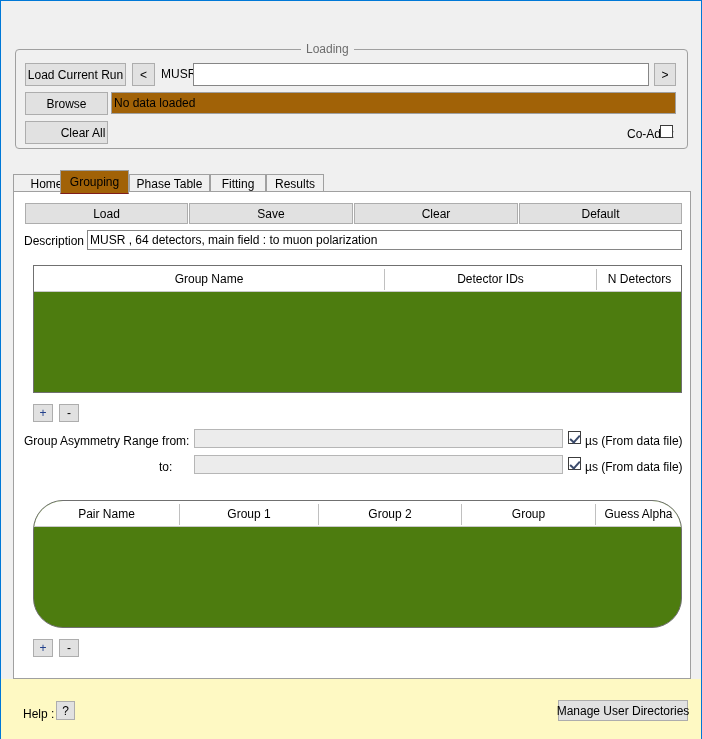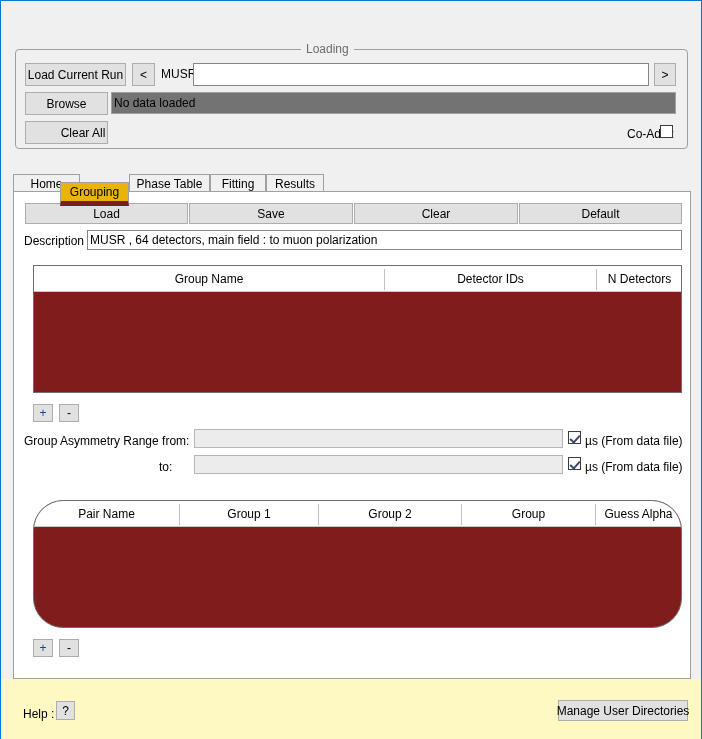--- a/index.html
+++ b/index.html
@@ -107,21 +107,21 @@
     font-family: "Liberation Sans", sans-serif;
     font-size: 12px;
     color: #000000;
     display: flex;
     align-items: center;
     padding: 0 2px;
     white-space: nowrap;
     overflow: hidden;
   }
   .tinput.readonly {
-    background: #737373;
+    background: #a16207;
     border: 1px solid #a0a0a0;
   }
   .tinput.disabled {
     background: #ececec;
     border: 1px solid #b6b6b6;
   }
 
   .lbl {
     position: absolute;
     font-size: 12px;
@@ -161,40 +161,40 @@
     border-bottom: none;
     display: flex;
     align-items: center;
     justify-content: center;
     font-size: 12px;
     color: #000000;
     white-space: nowrap;
     cursor: default;
   }
   .tab.active {
-    top: 12px;
+    top: 0px;
     height: 24px;
-    background: #eab308;
+    background: #a16207;
     z-index: 5;
-    border-bottom: 5px solid #7f1d1d;
+    border-bottom: 1px solid #7f1d1d;
   }
 
   
   #tabpage {
     position: absolute;
     left: 12px; top: 190px;
     width: 678px; height: 488px;
     background: #ffffff;
     border: 1px solid #a0a0a0;
   }
 
   
   .grid {
     position: absolute;
-    background: #7f1d1d;
+    background: #4d7c0f;
     border: 1px solid #707070;
     overflow: hidden;
   }
   .grid-head {
     position: relative;
     height: 26px;
     border-bottom: 1px solid #c9c9c9;
     background: #ffffff;
   }
   .gcell {

